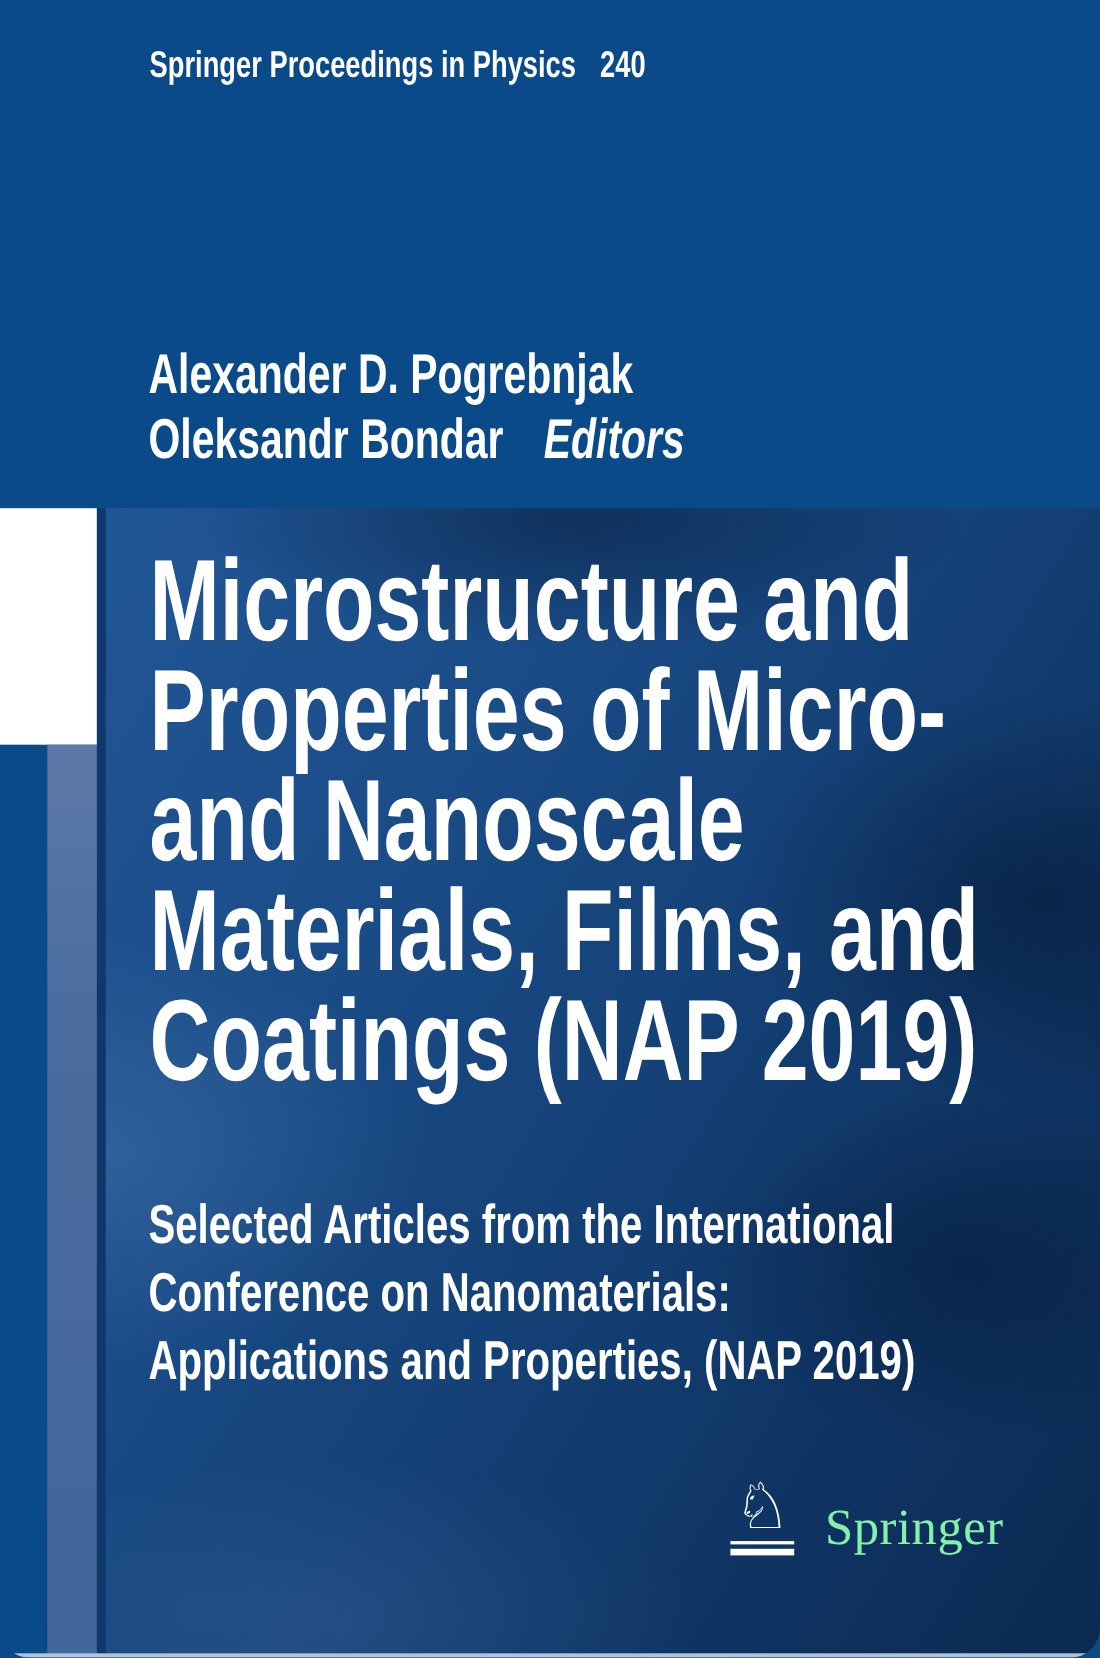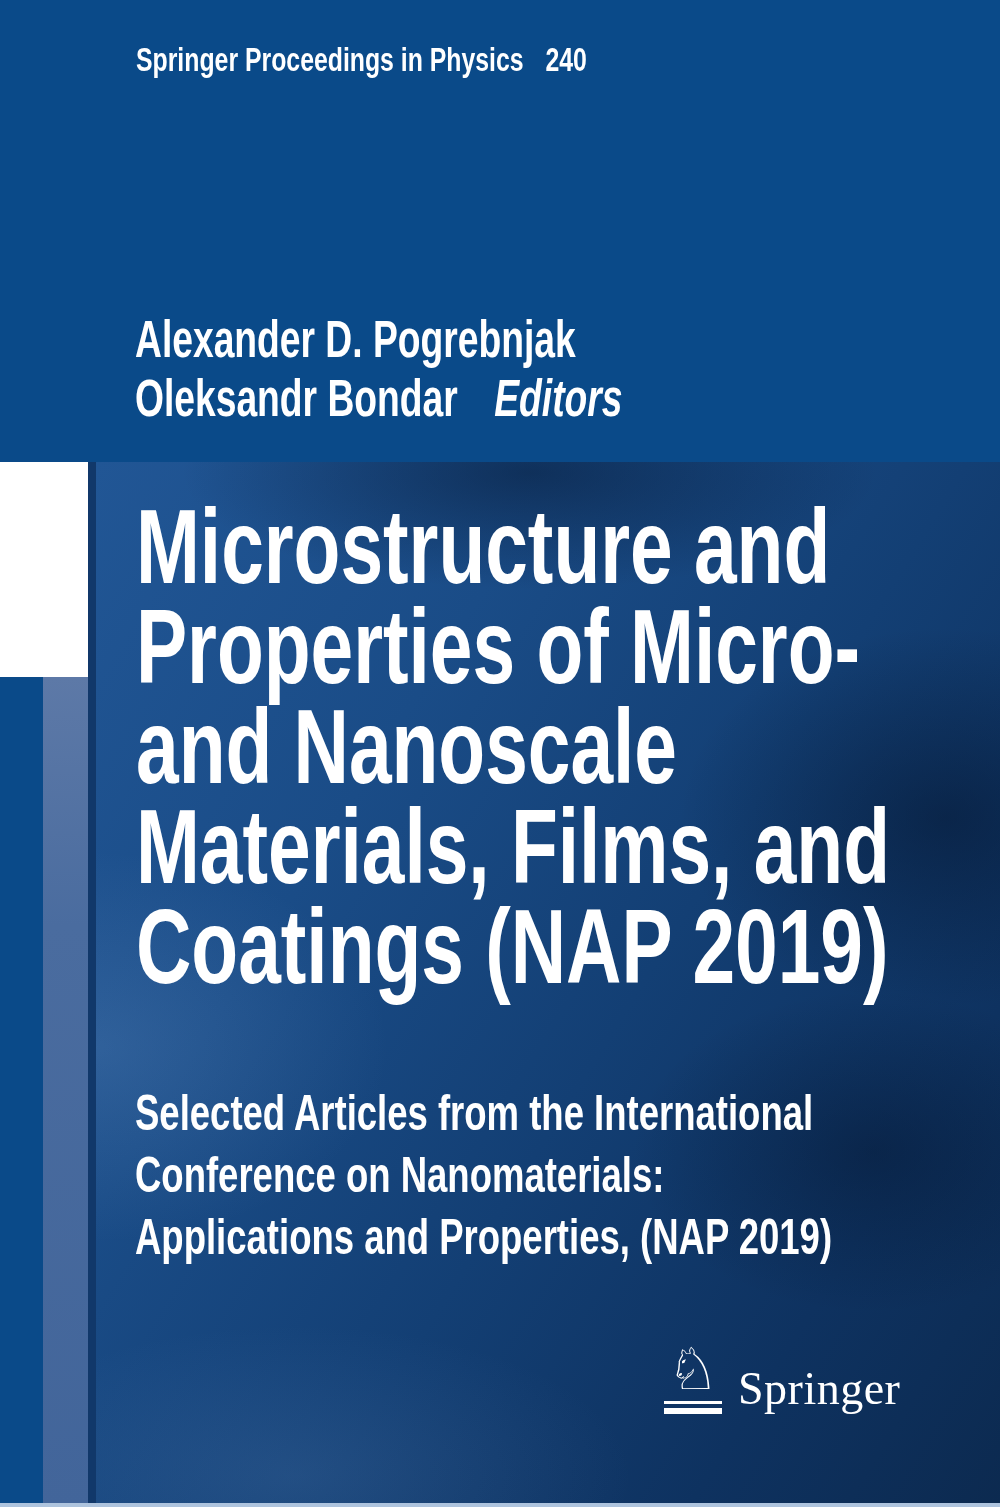--- a/index.html
+++ b/index.html
@@ -1,19 +1,20 @@
 <!DOCTYPE html>
 <html><head>
 <meta charset="utf-8">
 <style>
   html,body{margin:0;padding:0;background:#0a4a89;}
   #cover{
     position:relative;width:1000px;height:1507px;overflow:hidden;
     background:#0a4a89;
     font-family:"Liberation Sans",sans-serif;
+    border-radius:27px;
     -webkit-font-smoothing:antialiased;
   }
   
   #panel{
     position:absolute;left:96px;top:462px;width:904px;height:1045px;
     background:
       radial-gradient(ellipse 55% 16% at 48% 1%, rgba(4,20,46,.50), rgba(4,20,46,0) 70%),
       radial-gradient(ellipse 42% 26% at 94% 34%, rgba(3,17,40,.48), rgba(3,17,40,0) 70%),
       radial-gradient(ellipse 38% 22% at 86% 66%, rgba(3,17,40,.40), rgba(3,17,40,0) 70%),
       radial-gradient(ellipse 45% 26% at 0% 56%, rgba(130,170,220,.20), rgba(130,170,220,0) 72%),
@@ -37,22 +38,22 @@
   #authors .row{display:flex;gap:50px;align-items:baseline;}
   #authors .editors{font-style:italic;}
   #title{left:136px;top:497px;font-size:105px;font-weight:bold;line-height:100px;white-space:pre-line;}
   #subtitle{left:135px;top:1082px;font-size:50px;font-weight:bold;line-height:62px;white-space:pre-line;}
 
   #logo{position:absolute;left:660px;top:1340px;z-index:5;display:flex;align-items:flex-start;}
   #horse-wrap{display:flex;flex-direction:column;align-items:center;width:66px;}
   #horse{font-family:"DejaVu Sans",sans-serif;font-size:58px;line-height:58px;color:#ffffff;}
   .horse-bar1{width:58px;height:3px;background:#ffffff;margin-top:3px;}
   .horse-bar2{width:58px;height:6px;background:#ffffff;margin-top:4px;}
-  #wordmark{font-family:"Liberation Serif",serif;font-size:46px;line-height:46px;color:#ffffff;
-            margin-left:12px;margin-top:26px;letter-spacing:0.5px;}
+  #wordmark{font-family:"Liberation Serif",serif;font-size:46px;line-height:46px;color:#86efac;
+            margin-left:24px;margin-top:26px;letter-spacing:0.5px;}
 </style>
 </head>
 <body>
 
 <div id="cover">
 
   <div id="panel"></div>
   <div id="panel-edge"></div>
   <div id="white-block"></div>
   <div id="slate-col"></div>

